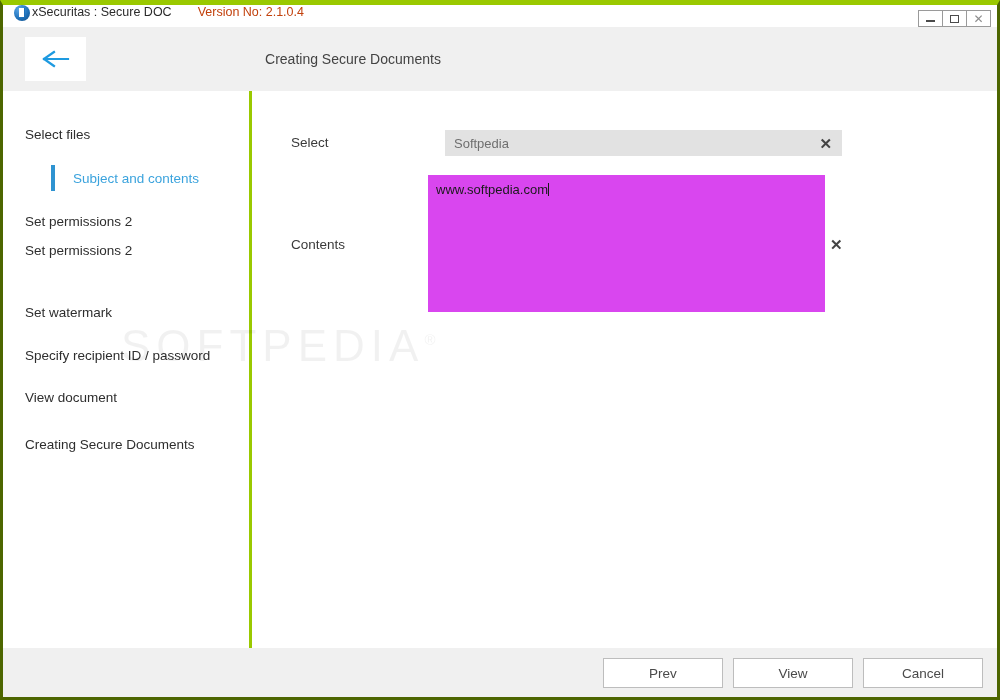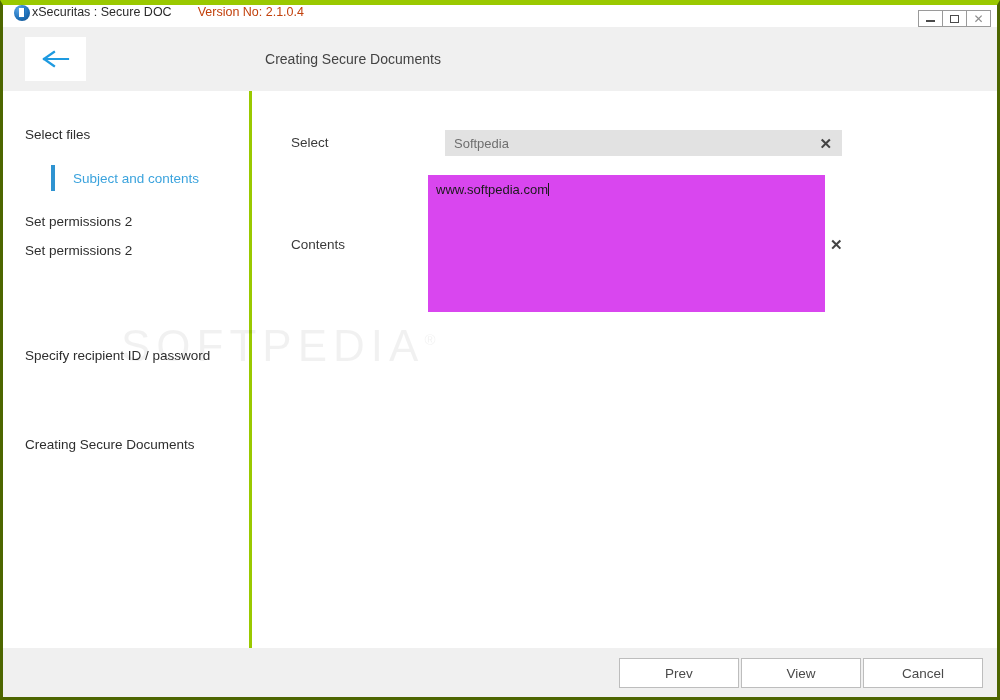--- a/index.html
+++ b/index.html
@@ -279,21 +279,21 @@
     top: 643px;
     width: 994px;
     height: 49px;
     background: #f0f0f0;
   }
   #footer-buttons {
     position: absolute;
     right: 14px;
     top: 10px;
     display: flex;
-    gap: 2px;
+    gap: 10px;
   }
   .footer-btn {
     width: 120px;
     height: 30px;
     background: #ffffff;
     border: 1px solid #bdbdbd;
     box-sizing: border-box;
     font-size: 13.5px;
     color: #4a4a4a;
     font-family: "Liberation Sans", sans-serif;
@@ -347,23 +347,31 @@
         <span class="nav-label">Subject and contents</span>
       </div>
       <div class="nav-item" style="top:117px;">
         <span class="nav-accent"></span>
         <span class="nav-label">Set permissions 2</span>
       </div>
       <div class="nav-item" style="top:146px;">
         <span class="nav-accent"></span>
         <span class="nav-label">Set permissions 2</span>
       </div>
+      <div class="nav-item" style="top:208px;">
+        <span class="nav-accent"></span>
+        <span class="nav-label">Set watermark</span>
+      </div>
       <div class="nav-item" style="top:251px;">
         <span class="nav-accent"></span>
         <span class="nav-label">Specify recipient ID / password</span>
+      </div>
+      <div class="nav-item" style="top:293px;">
+        <span class="nav-accent"></span>
+        <span class="nav-label">View document</span>
       </div>
       <div class="nav-item" style="top:340px;">
         <span class="nav-accent"></span>
         <span class="nav-label">Creating Secure Documents</span>
       </div>
     </div>
 
     <div id="green-divider"></div>
 
     <div id="content">

